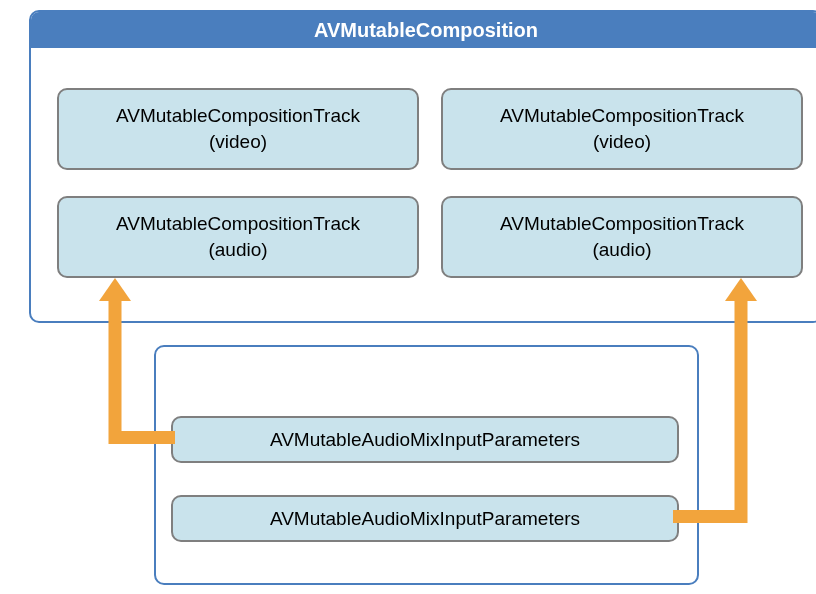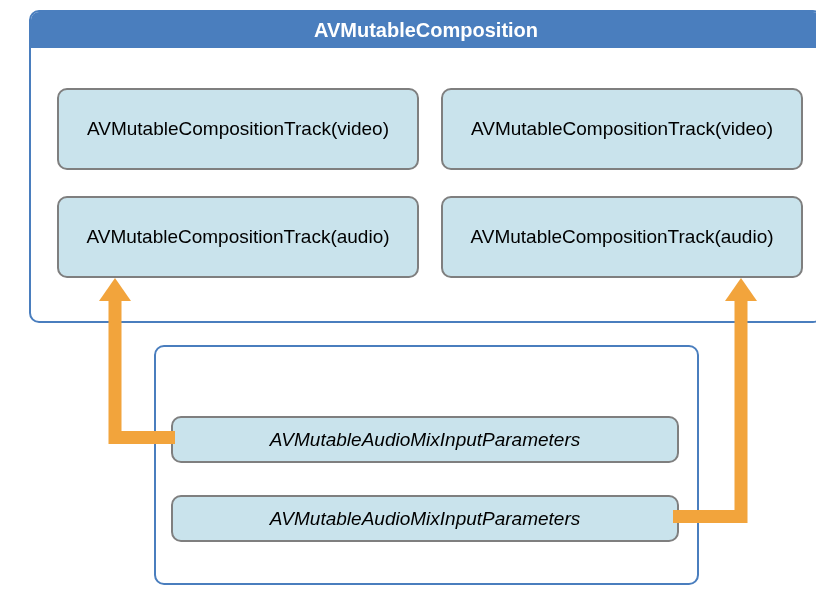--- a/index.html
+++ b/index.html
@@ -47,37 +47,36 @@
   #composition-frame .frame-header{height:36px;}
   #audiomix-frame{left:135px;top:345px;width:545px;height:240px;}
   #audiomix-frame .frame-header{height:37px;}
   
   .node-box{
     position:absolute;
     background:var(--track-fill);
     border:2px solid var(--track-border);
     border-radius:10px;
     display:flex;
-    flex-direction:row;
+    flex-direction:column;
     align-items:center;
     justify-content:center;
     text-align:left;
     font-size:19px;
     line-height:26px;
     color:var(--body-text);
   }
   .track{width:362px;height:82px;}
   .track.col-left{left:26px;}
   .track.col-right{left:410px;}
   .track.row-1{top:76px;}
   .track.row-2{top:184px;}
   .input-params{
     left:15px;width:508px;height:47px;
     font-size:19px;
-    font-style:italic;
   }
   .input-params.row-1{top:69px;}
   .input-params.row-2{top:148px;}
   
   .arrows-layer{
     position:absolute;
     left:0;top:0;
     width:816px;height:594px;
     pointer-events:none;
   }

